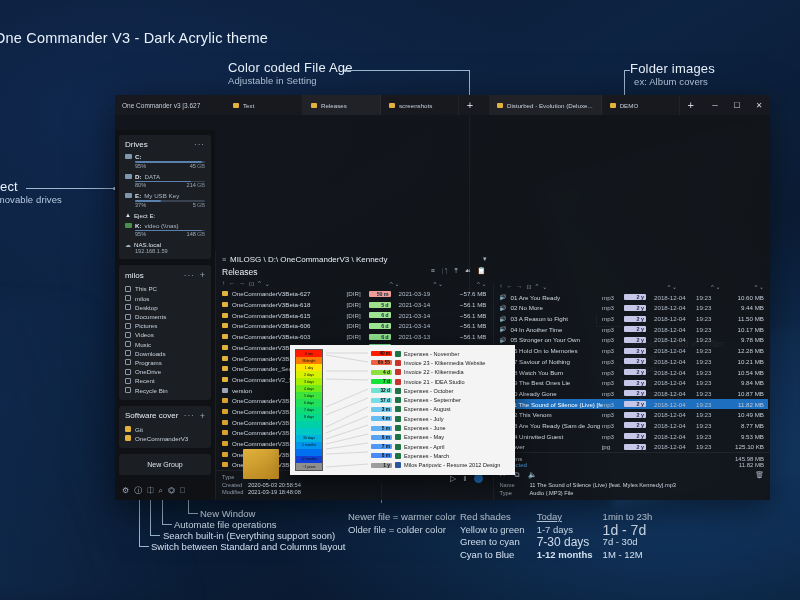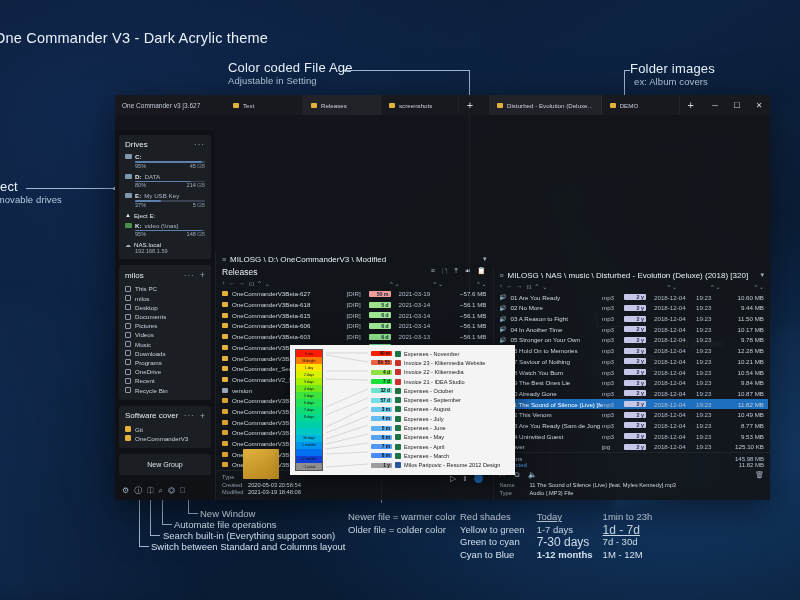--- a/index.html
+++ b/index.html
@@ -219,21 +219,21 @@
           </td>
     </tr>
     <tr>
       <td style="padding:0 12px 0 0;">
             <div class="li" style="font-size:9.5px;">Yellow to green</div>
           </td>
       <td style="padding:0 10px 0 0;">
             <div class="li" style="font-size:9.5px;">1-7 days</div>
           </td>
       <td>
-            <div class="li" style="font-size:12px;text-decoration:underline;">1d - 7d</div>
+            <div class="li" style="font-size:14px;">1d - 7d</div>
           </td>
     </tr>
     <tr>
       <td style="padding:0 12px 0 0;margin-top:44px;">
             <div class="li" style="font-size:9.5px;">Green to cyan</div>
           </td>
       <td style="padding:0 10px 0 0;">
             <div class="li" style="font-size:12px;">7-30 days</div>
           </td>
       <td>
@@ -453,21 +453,21 @@
         <span>⎅</span>
         <span>⌕</span>
         <span>⏣</span>
         <span>⎕</span>
       </div>
     </div>
 
     <div class="pane">
       <div class="crumb">
         <span class="ico">≡</span>
-        <span>MILOSG \ D:\ OneCommanderV3 \ Modified</span>
+        <span>MILOSG \ D:\ OneCommanderV3 \ Kennedy</span>
         <span class="chev">▾</span>
       </div>
       <div class="paneheader">
         <span class="ttl">Releases</span>
         <span class="tools">
           <span>≡</span>
           <span>🗋</span>
           <span>⤒</span>
           <span>☙</span>
           <span>📋</span>
@@ -666,25 +666,20 @@
         </div>
         <div class="player">
           <span class="pb">▷</span>
           <span class="pb">‖</span>
           <span class="knob"></span>
         </div>
       </div>
     </div>
 
     <div class="pane">
-      <div class="crumb">
-        <span class="ico">≡</span>
-        <span>MILOSG \ NAS \ music \ Disturbed - Evolution (Deluxe) (2018) [320]</span>
-        <span class="chev">▾</span>
-      </div>
       <div class="colbar">
         <span>↑</span>
         <span>←</span>
         <span>→</span>
         <span>⊡</span>
         <span>^</span>
         <span>⌄</span>
         <span class="rt">
           <span>^ ⌄</span>
           <span>^ ⌄</span>

